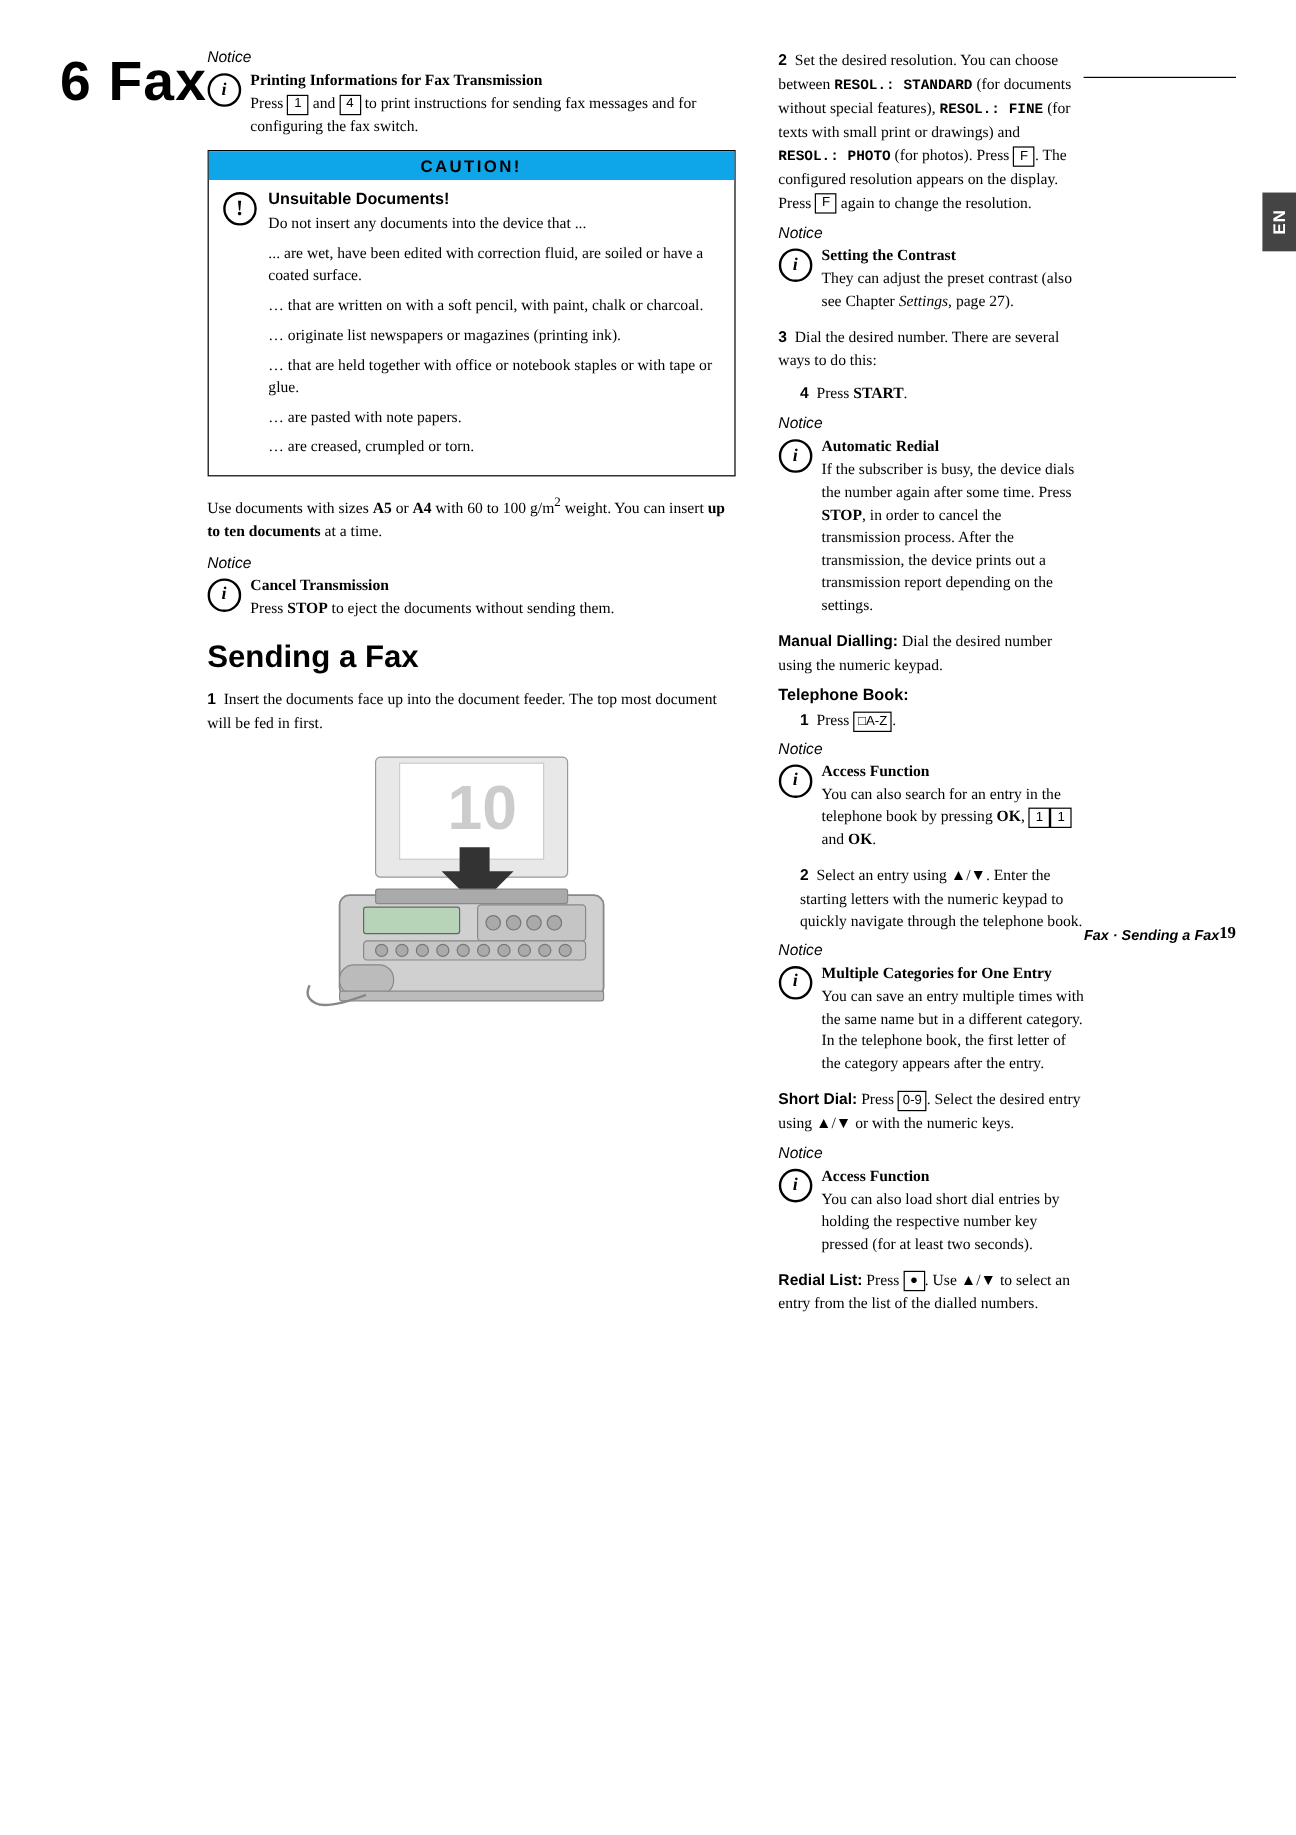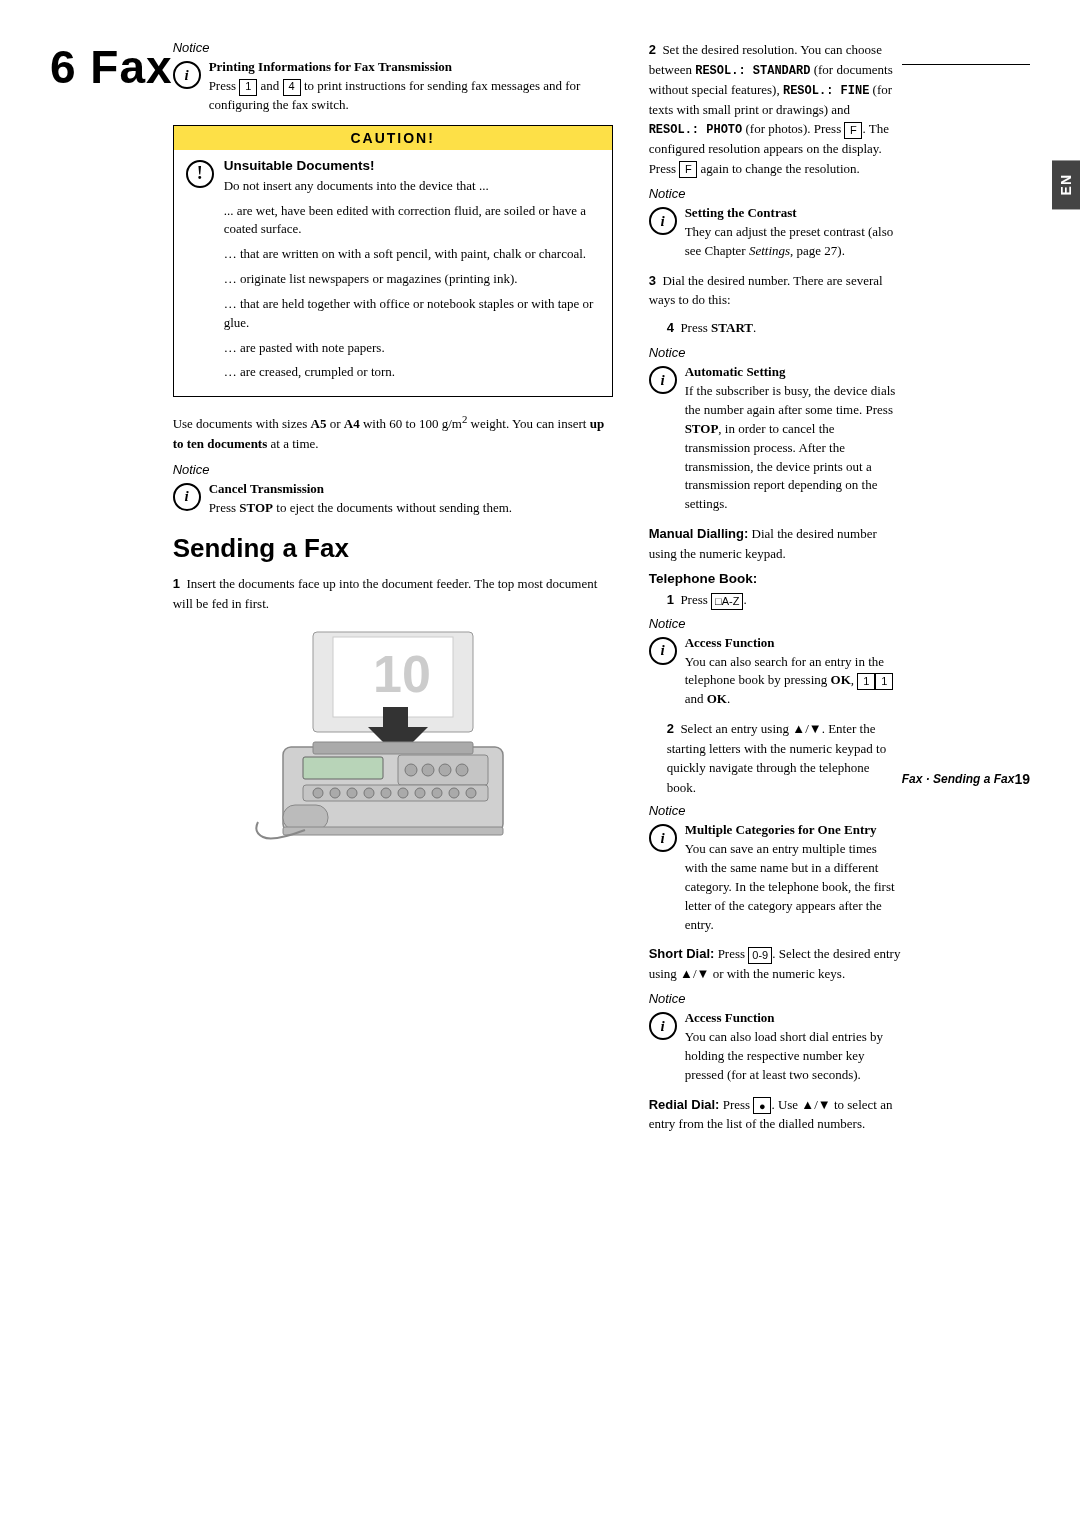--- a/index.html
+++ b/index.html
@@ -80,21 +80,21 @@
     .notice-content p {
       margin-top: 2px;
       line-height: 1.45;
     }
     .caution-box {
       border: 1.5px solid #000;
       margin: 10px 0 14px 0;
       padding: 0;
     }
     .caution-header {
-      background: #fde047;
+      background: #0ea5e9;
       text-align: center;
       font-weight: bold;
       font-family: Arial, sans-serif;
       font-size: 14px;
       padding: 4px 0;
       letter-spacing: 2px;
     }
     .caution-body {
       padding: 8px 12px;
       display: flex;
@@ -184,21 +184,21 @@
       padding-top: 4px;
       font-size: 12px;
     }
     .footer-left {
       font-style: italic;
       font-weight: bold;
       font-family: Arial, sans-serif;
     }
     .footer-right {
       font-weight: bold;
-      font-family: Liberation Sans, sans-serif;
+      font-family: Liberation Serif, serif;
       font-size: 14px;
     }
     .sub-step {
       margin-left: 18px;
       margin-bottom: 6px;
       line-height: 1.5;
     }
     .bold-label {
       font-weight: bold;
       font-family: Arial, sans-serif;
@@ -344,21 +344,21 @@
       <div class="step-para" style="margin-left:18px;">
         <p><span class="step-num">4</span>&nbsp;&nbsp;Press <b>START</b>.</p>
       </div>
 
       <div class="notice-label">Notice</div>
       <div class="notice-box">
         <div class="notice-icon">
             <i>i</i>
           </div>
         <div class="notice-content">
-          <b>Automatic Setting</b>
+          <b>Automatic Redial</b>
           <p>If the subscriber is busy, the device dials the number again after some time. Press <b>STOP</b>, in order to cancel the transmission process. After the transmission, the device prints out a transmission report depending on the settings.</p>
         </div>
       </div>
 
       <p class="para-block"><b class="bold-label">Manual Dialling:</b> Dial the desired number using the numeric keypad.</p>
 
       <div class="telephone-heading">Telephone Book:</div>
 
       <div class="sub-step">
         <span class="step-num">1</span>&nbsp;&nbsp;Press <span class="kbd">□A-Z</span>.
@@ -396,21 +396,21 @@
       <div class="notice-box">
         <div class="notice-icon">
             <i>i</i>
           </div>
         <div class="notice-content">
           <b>Access Function</b>
           <p>You can also load short dial entries by holding the respective number key pressed (for at least two seconds).</p>
         </div>
       </div>
 
-      <p class="para-block"><b class="bold-label">Redial Dial:</b> Press <span class="kbd">●</span>. Use ▲/▼ to select an entry from the list of the dialled numbers.</p>
+      <p class="para-block"><b class="bold-label">Redial List:</b> Press <span class="kbd">●</span>. Use ▲/▼ to select an entry from the list of the dialled numbers.</p>
 
     </div>
   </div>
 
   <div class="footer-bar">
     <span class="footer-left">Fax · Sending a Fax</span>
     <span class="footer-right">19</span>
   </div>
 
 </div>

